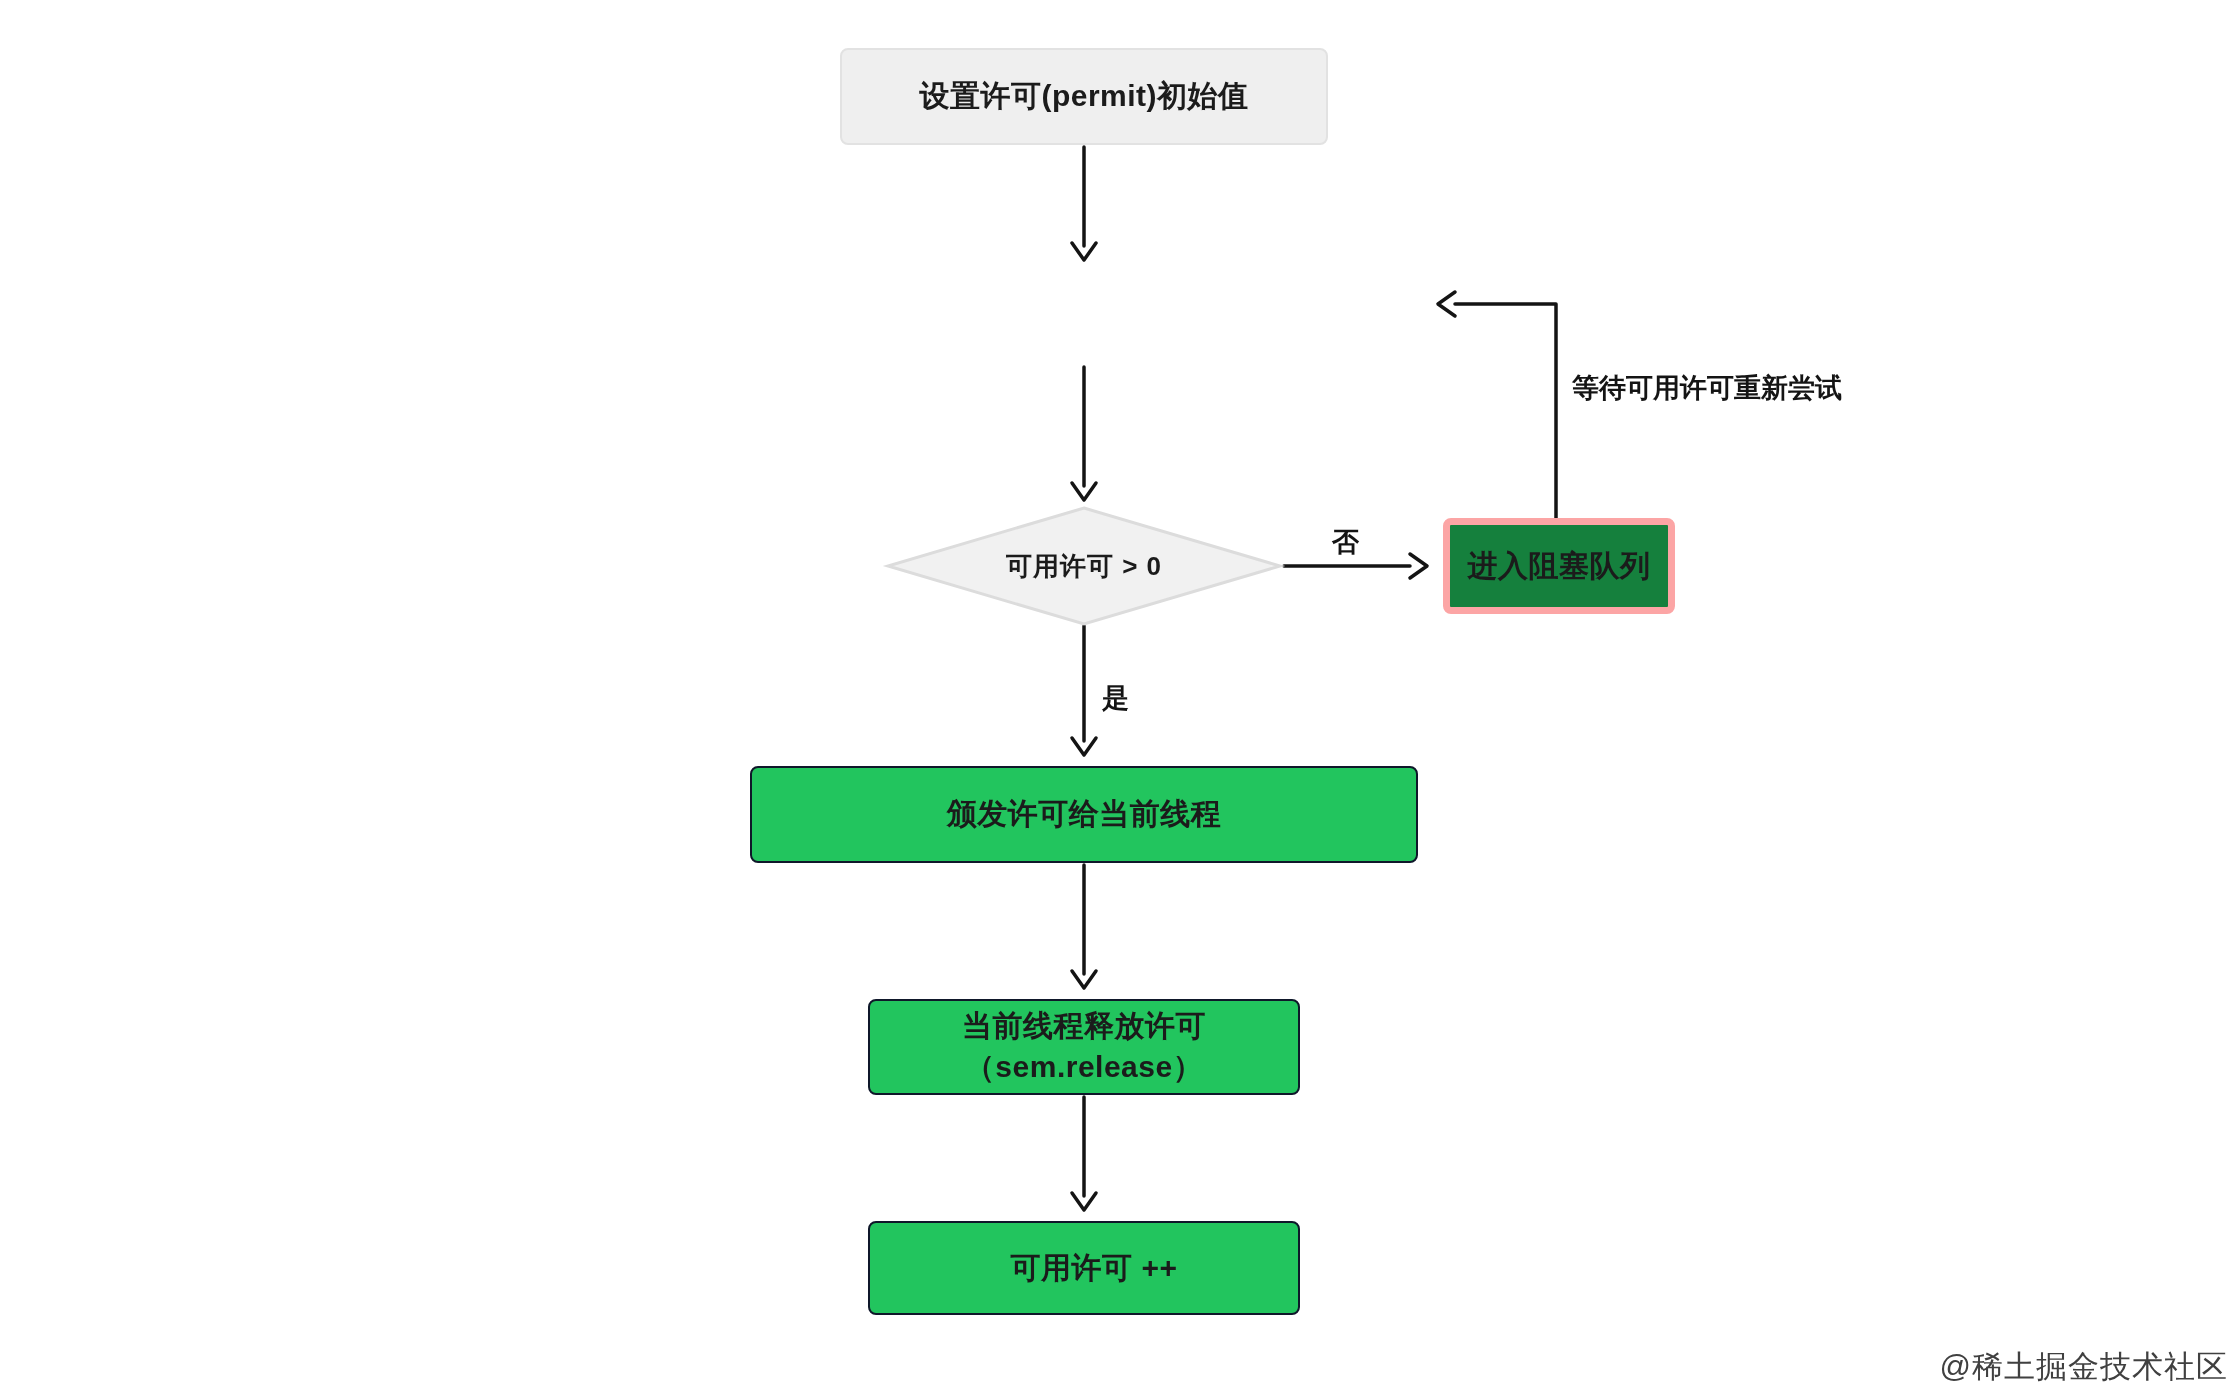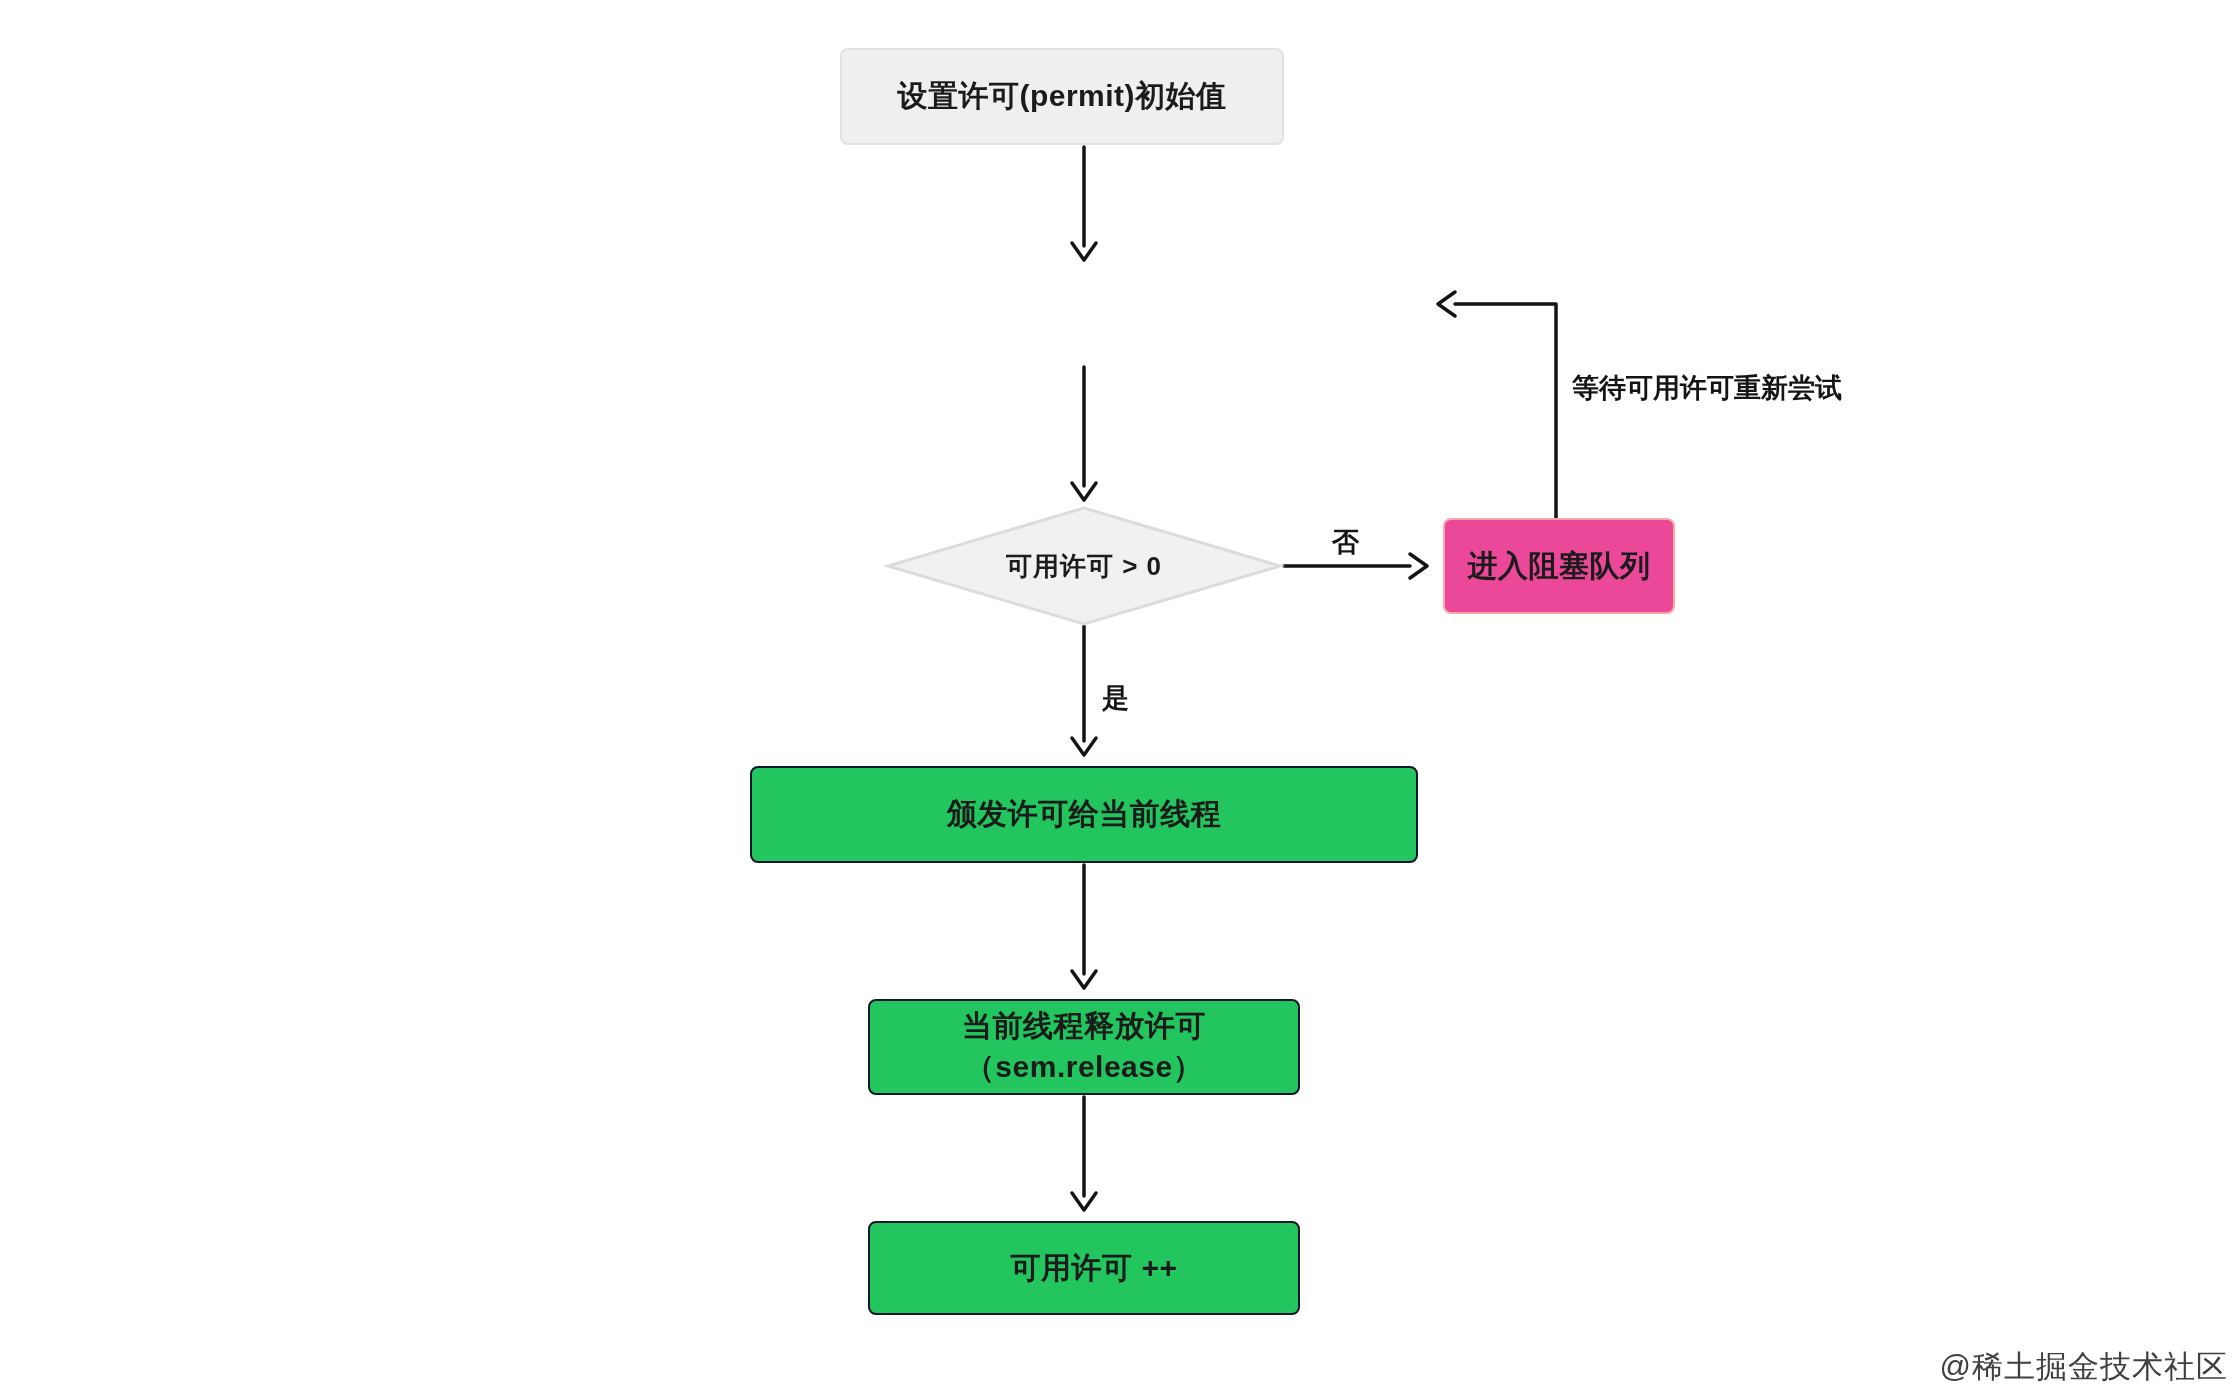--- a/index.html
+++ b/index.html
@@ -36,22 +36,22 @@
   }
   .node.gray {
     background: #efefef;
     border: 2px solid #e2e2e2;
   }
   .node.green {
     background: #22c55e;
     border: 2px solid #0f172a;
   }
   .node.pink {
-    background: #ec4899;
-    border: 2px solid #fca5a5;
+    background: #15803d;
+    border: 7px solid #fca5a5;
   }
   .decision-label {
     position: absolute;
     display: flex;
     align-items: center;
     justify-content: center;
     font-weight: 700;
     font-size: 26px;
     color: #1b1b1b;
     letter-spacing: 1px;
@@ -113,21 +113,21 @@
 
       <g>
         <path d="M1084,1097 V1196"></path>
         <path d="M1072,1193 L1084,1210 L1096,1193"></path>
       </g>
     </g>
 
     <polygon points="1084,508 1280,566 1084,624 888,566" fill="#f1f1f1" stroke="#dcdcdc" stroke-width="3"></polygon>
   </svg>
 
-  <div class="node gray" style="left:840px; top:48px; width:444px; height:97px;">设置许可(permit)初始值</div>
+  <div class="node gray" style="left:840px; top:48px; width:488px; height:97px;">设置许可(permit)初始值</div>
 
 
   <div class="decision-label" style="left:934px; top:541px; width:300px; height:50px;">可用许可 &gt; 0</div>
 
   <div class="node pink" style="left:1443px; top:518px; width:232px; height:96px;">进入阻塞队列</div>
 
   <div class="node green" style="left:750px; top:766px; width:668px; height:97px;">颁发许可给当前线程</div>
 
   <div class="node green" style="left:868px; top:999px; width:432px; height:96px;">当前线程释放许可（sem.release）</div>
 

